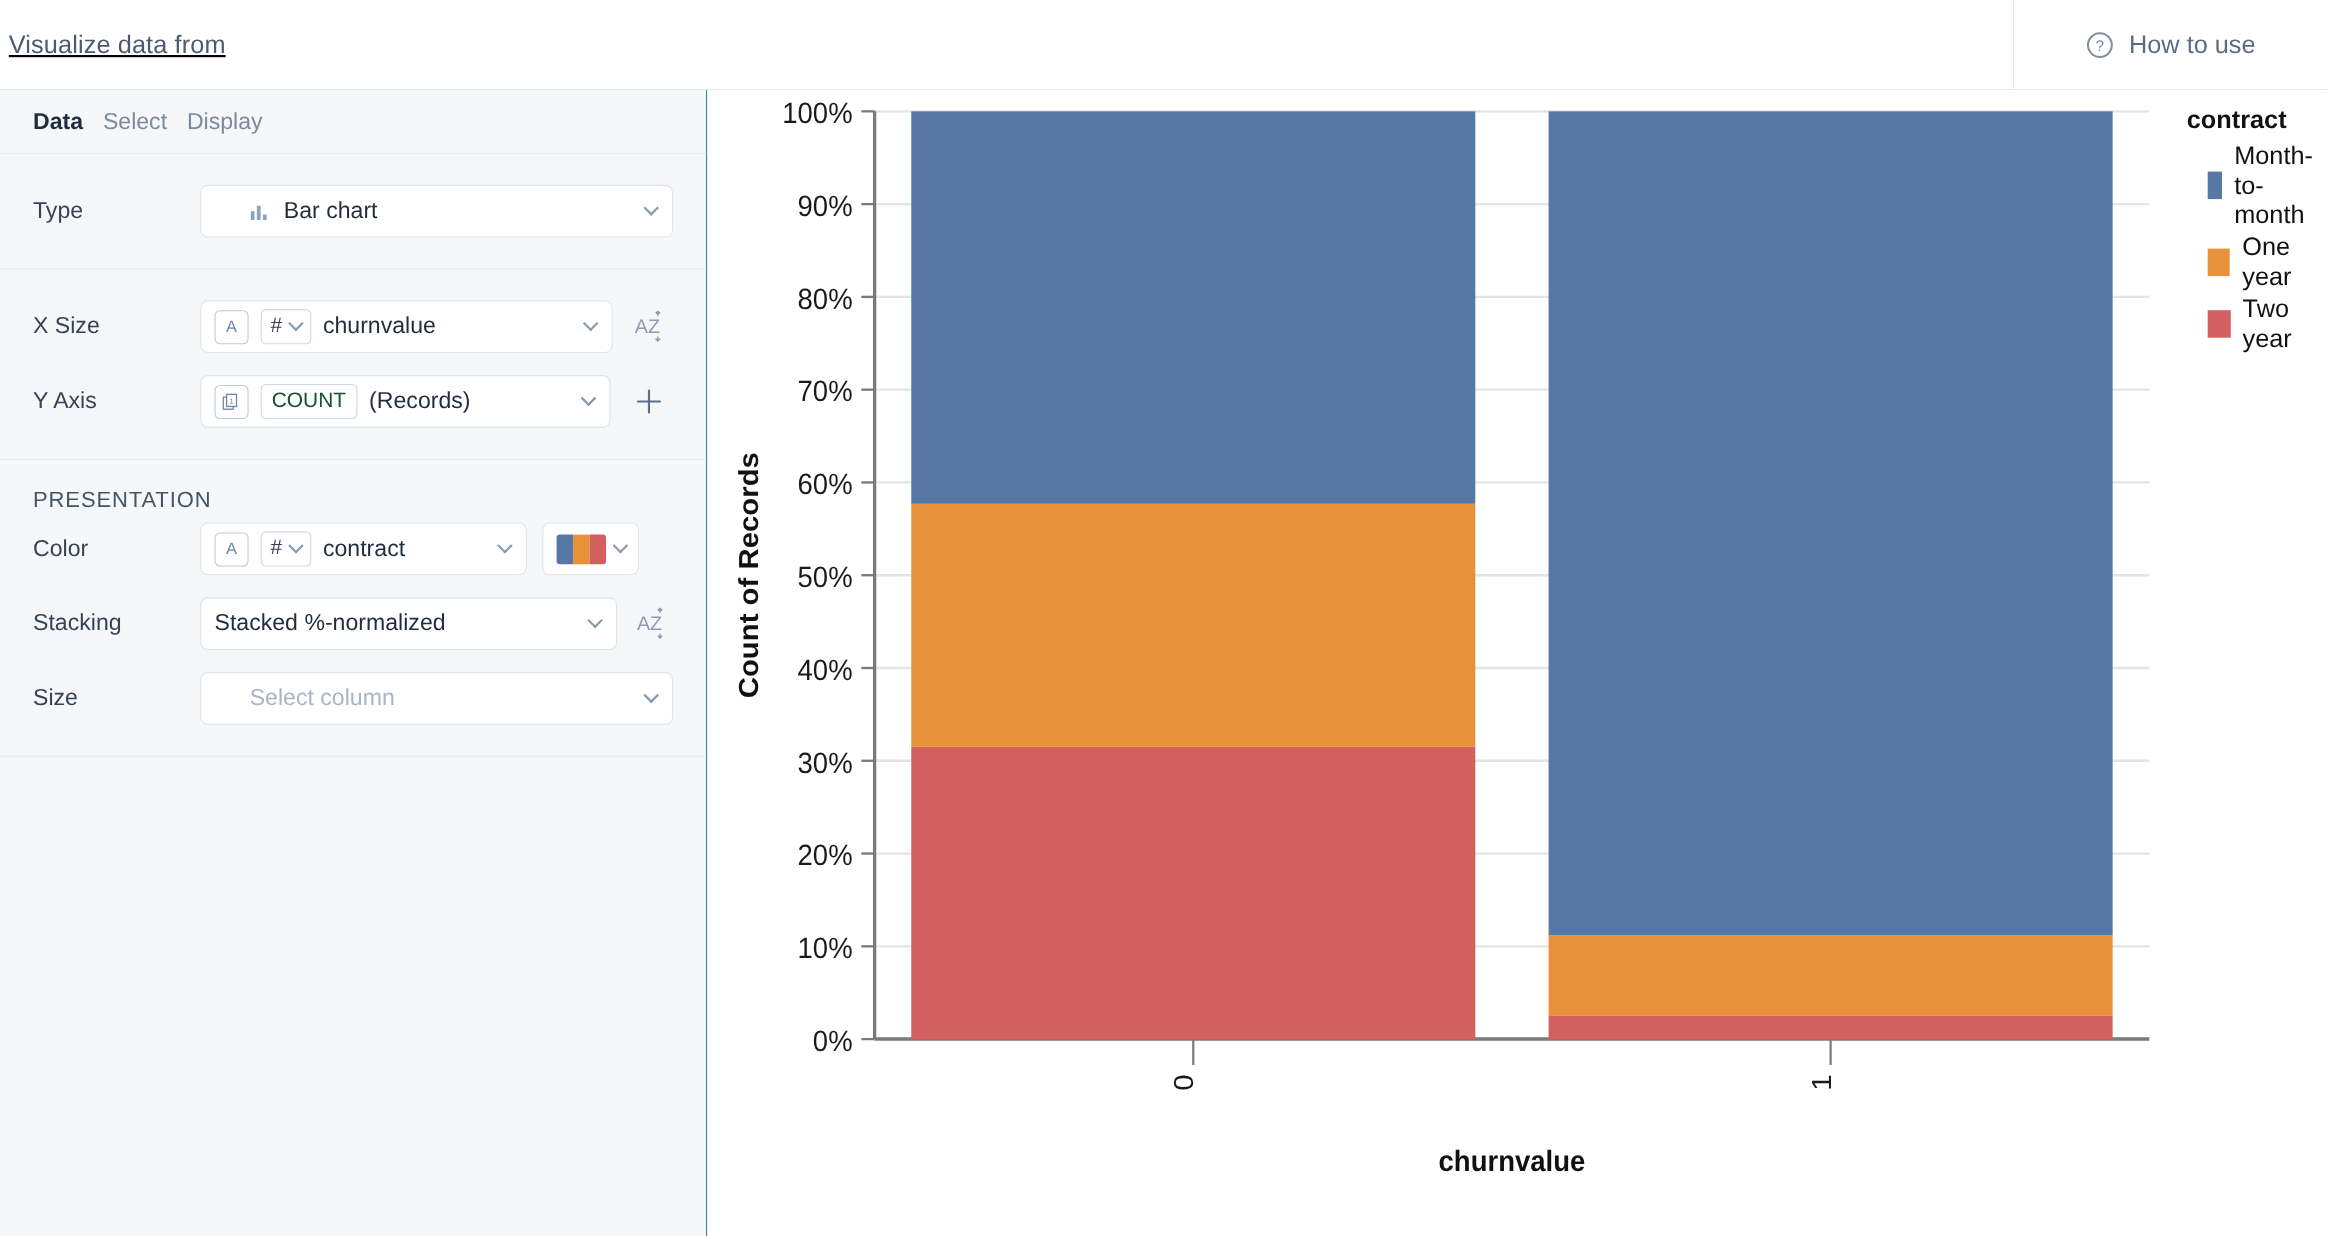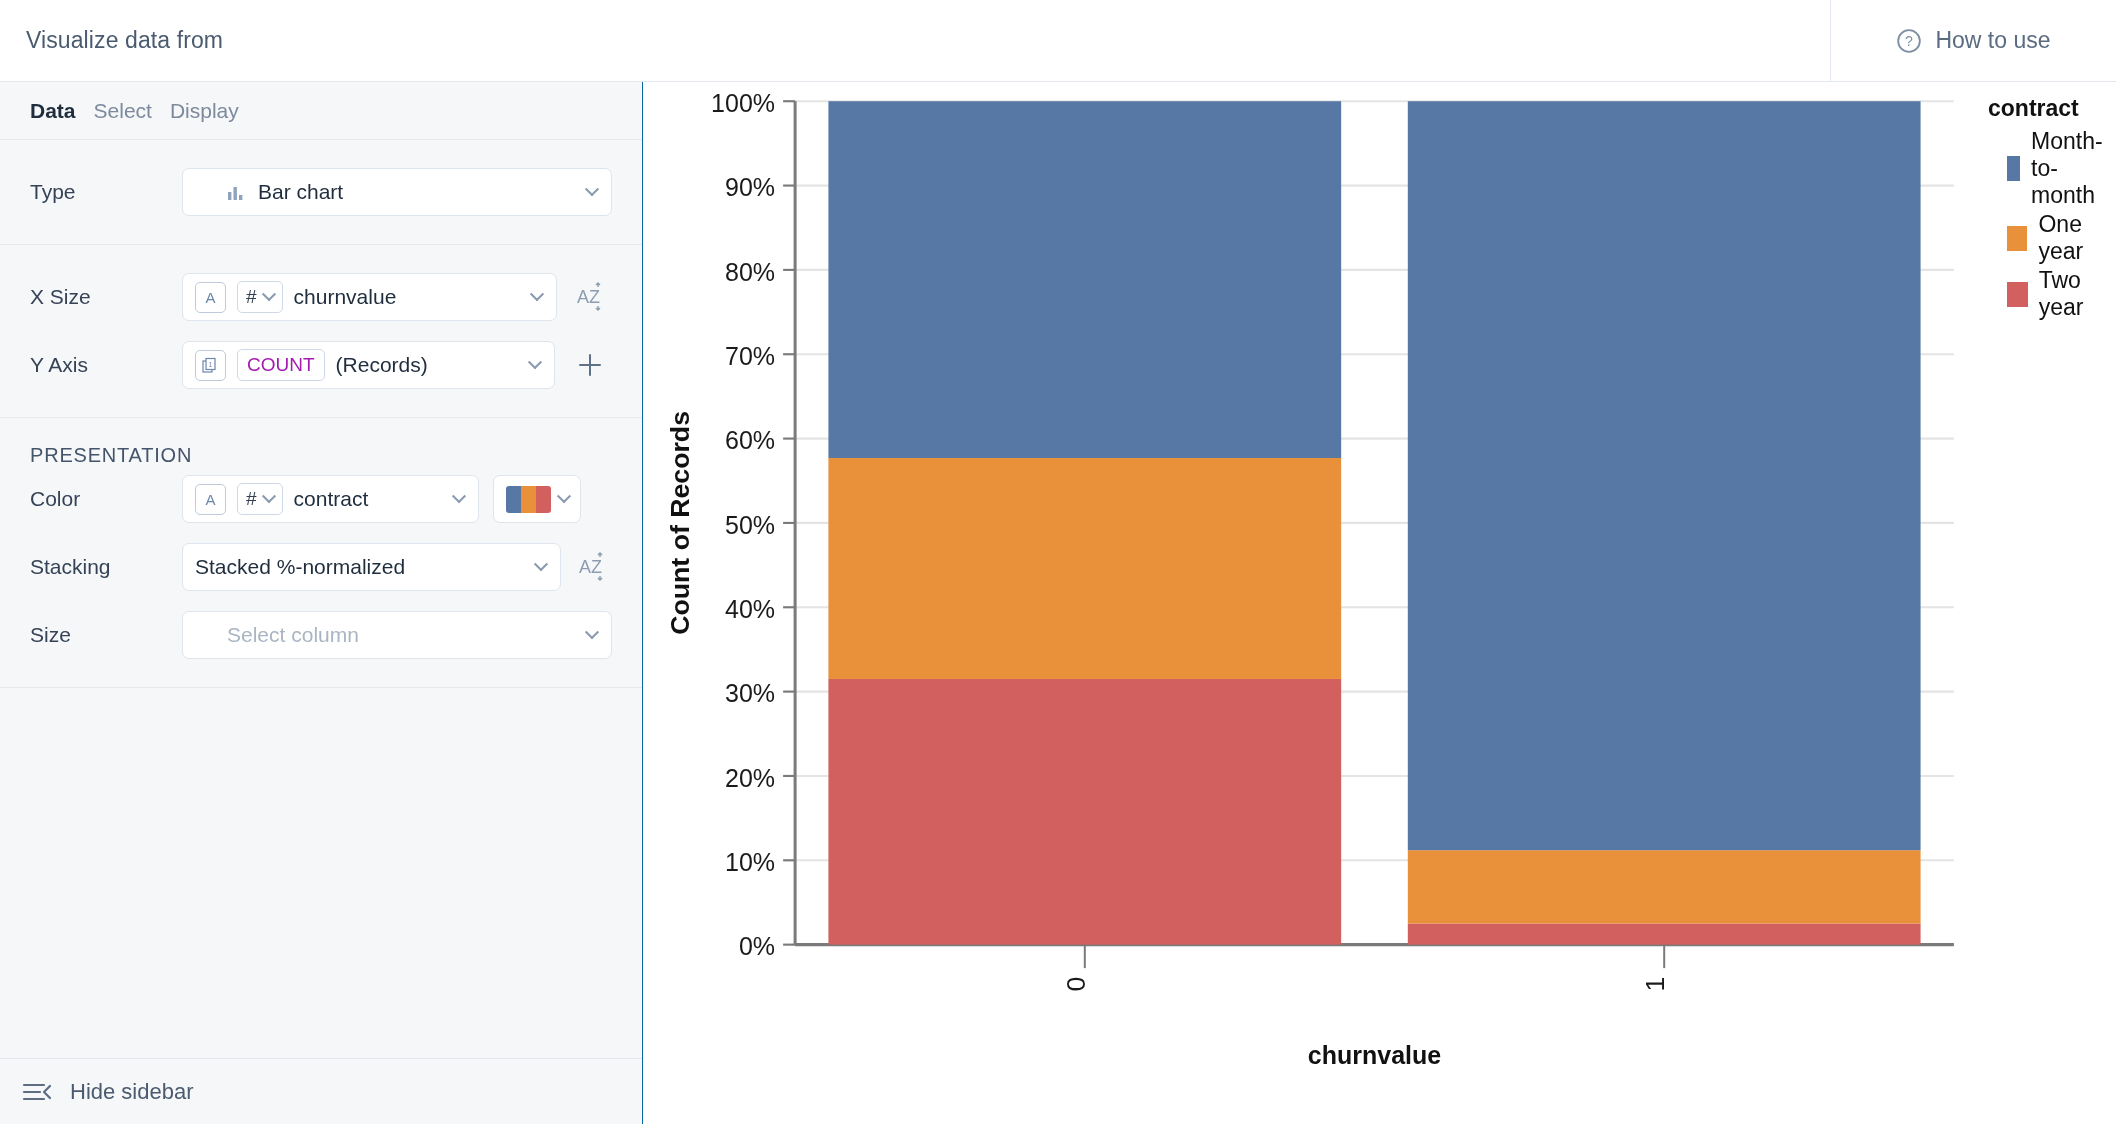--- a/index.html
+++ b/index.html
@@ -18,22 +18,23 @@
   
   .topbar {
     height: 82px; min-height: 82px;
     display: flex; align-items: stretch;
     border-bottom: 1px solid #e3e8ee;
     background: #ffffff;
   }
   .topbar-left {
     flex: 1;
     display: flex; align-items: center;
-    padding-left: 26px;
+    padding-left: 8px;
     gap: 14px;
+    text-decoration: underline;
   }
   .viz-label {
     font-size: 23px;
     color: #4a5b70;
     letter-spacing: 0.1px;
   }
   .dataset-select {
     height: 46px;
     min-width: 243px;
     background: #f3f5f8;
@@ -138,21 +139,21 @@
     border: 1px solid #cfd9e6; border-radius: 5px;
     display: flex; align-items: center; gap: 7px;
     padding: 0 8px; background: #fff;
     font-size: 19px; color: #33404f;
   }
   .pill-count {
     height: 32px;
     border: 1px solid #cfd9e6; border-radius: 5px;
     display: flex; align-items: center;
     padding: 0 9px; background: #fff;
-    font-size: 19px; color: #a21caf;
+    font-size: 19px; color: #14532d;
   }
   .icon-layers {
     width: 31px; height: 31px;
     border: 1px solid #bfcbdb; border-radius: 5px;
     display: flex; align-items: center; justify-content: center;
     background: #fff;
   }
 
   .az {
     width: 46px;
@@ -351,27 +352,20 @@
           <span class="row-label">Size</span>
           <div class="ctl wide">
             <span class="ctl-text grow muted">Select column</span>
             <span class="chev sm"></span>
           </div>
         </div>
       </div>
 
       <div class="sidebar-spacer"></div>
 
-      <div class="sidebar-footer">
-        <svg width="30" height="24" viewBox="0 0 30 24">
-          <path d="M2 5 H22 M2 12 H18 M2 19 H22" stroke="#5c6d83" stroke-width="2.2" stroke-linecap="round"></path>
-          <path d="M28 6 L22 12 L28 18" stroke="#5c6d83" stroke-width="2.2" fill="none" stroke-linecap="round" stroke-linejoin="round"></path>
-        </svg>
-        <span class="footer-text">Hide sidebar</span>
-      </div>
     </div>
 
     <div class="chart-panel">
       <div class="chart-area">
         <svg class="chart-svg" viewBox="0 0 1472 976" preserveAspectRatio="none">
           <g id="chart-render">
               <line x1="140" y1="808" x2="152" y2="808" stroke="#7a7a7a" stroke-width="2"></line>
               <text x="132" y="818" text-anchor="end" font-size="25" font-family="Liberation Sans, sans-serif" fill="#1a1a1a">0%</text>
               <line x1="152" y1="729" x2="1310" y2="729" stroke="#e4e4e4" stroke-width="2"></line>
               <line x1="140" y1="729" x2="152" y2="729" stroke="#7a7a7a" stroke-width="2"></line>

